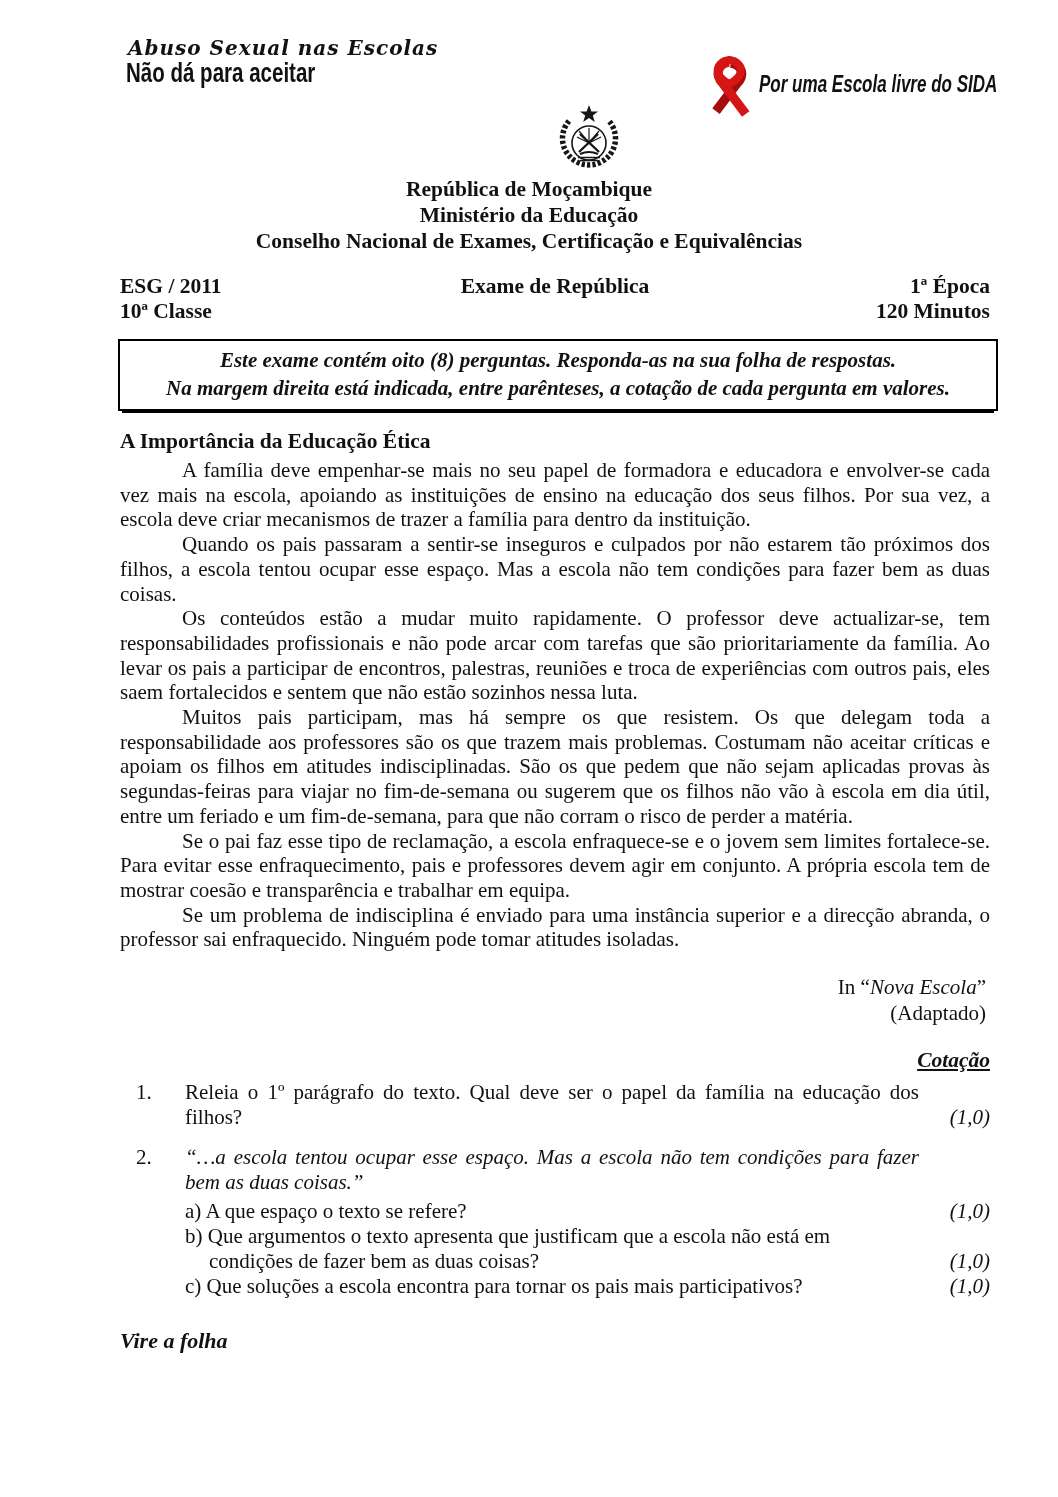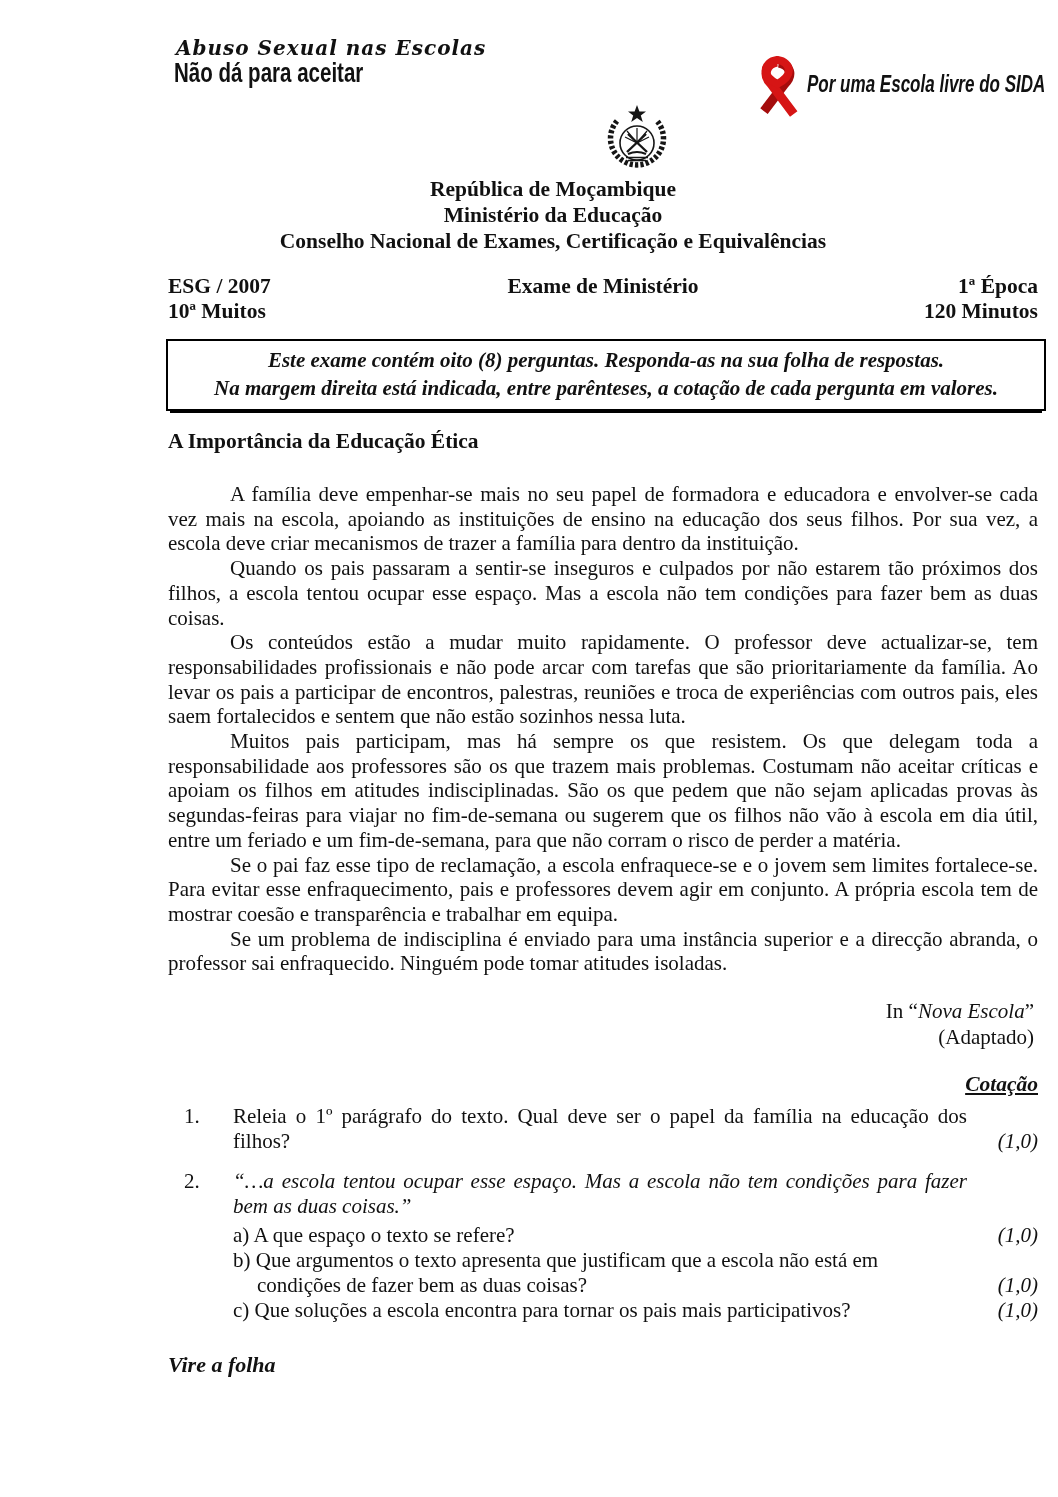--- a/index.html
+++ b/index.html
@@ -6,21 +6,20 @@
   html,body { margin:0; padding:0; background:#888; }
   .page {
     position: relative;
     width: 1058px;
     height: 1497px;
     margin: 0 auto;
     background: #ffffff;
     color: #111;
     font-family: "Liberation Serif", serif;
     overflow: hidden;
-    padding-left: 48px;
   }
   
   .banner { position: relative; height: 172px; }
   .campaign-script {
     position:absolute; left:128px; top:36px;
     font-family:"DejaVu Serif", cursive, serif;
     font-style: italic; font-weight: bold;
     font-size: 20px; letter-spacing: 1px;
   }
   .campaign-bold {
@@ -54,21 +53,21 @@
     border: 2px solid #000;
     box-shadow: 0 6px 0 -4px #000;
     padding: 5px 4px 7px;
     text-align: center;
     font-weight: bold;
     font-size: 21px;
     line-height: 28px;
     font-style: italic;
   }
   .reading-title { margin: 17px 0 0 0; font-weight:bold; font-size:21.5px; line-height:26px; }
-  .reading-body { margin-top: 28px; font-size: 21px; line-height: 24.7px; }
+  .reading-body { margin-top: 4px; font-size: 21px; line-height: 24.7px; }
   .reading-body p { margin: 0; text-indent: 62px; text-align: justify; }
   .attribution { margin-top: 22px; margin-left:auto; width:fit-content; text-align:right; font-size:21px; line-height:26px; padding-right:4px; }
   .cotacao-header { margin-top: 22px; text-align: right; font-weight: bold; font-style: italic; text-decoration: underline; font-size: 21.5px; }
   
   .questions { margin-top: 7px; font-size: 21px; line-height: 25px; }
   .q-row { display: flex; }
   .q-num { width: 65px; padding-left: 16px; flex: none; }
   .q-body { width: 734px; flex: none; text-align: justify; }
   .q-quote { font-style: italic; }
   .q-cot { flex: 1; text-align: right; align-self: flex-end; font-style: italic; }
@@ -112,25 +111,25 @@
   <div class="gov-header">
     <div>República de Moçambique</div>
     <div>Ministério da Educação</div>
     <div>Conselho Nacional de Exames, Certificação e Equivalências</div>
   </div>
 
   <div class="main-col">
 
     <div class="meta">
       <div class="meta-left">
-        <div>ESG / 2007</div>
-        <div>10ª Muitos</div>
+        <div>ESG / 2011</div>
+        <div>10ª Classe</div>
       </div>
       <div class="meta-center">
-        <div>Exame de Ministério</div>
+        <div>Exame de República</div>
       </div>
       <div class="meta-right">
         <div>1ª Época</div>
         <div>120 Minutos</div>
       </div>
     </div>
 
     <div class="instructions">
       <div>Este exame contém oito (8) perguntas. Responda-as na sua folha de respostas.</div>
       <div>Na margem direita está indicada, entre parênteses, a cotação de cada pergunta em valores.</div>

